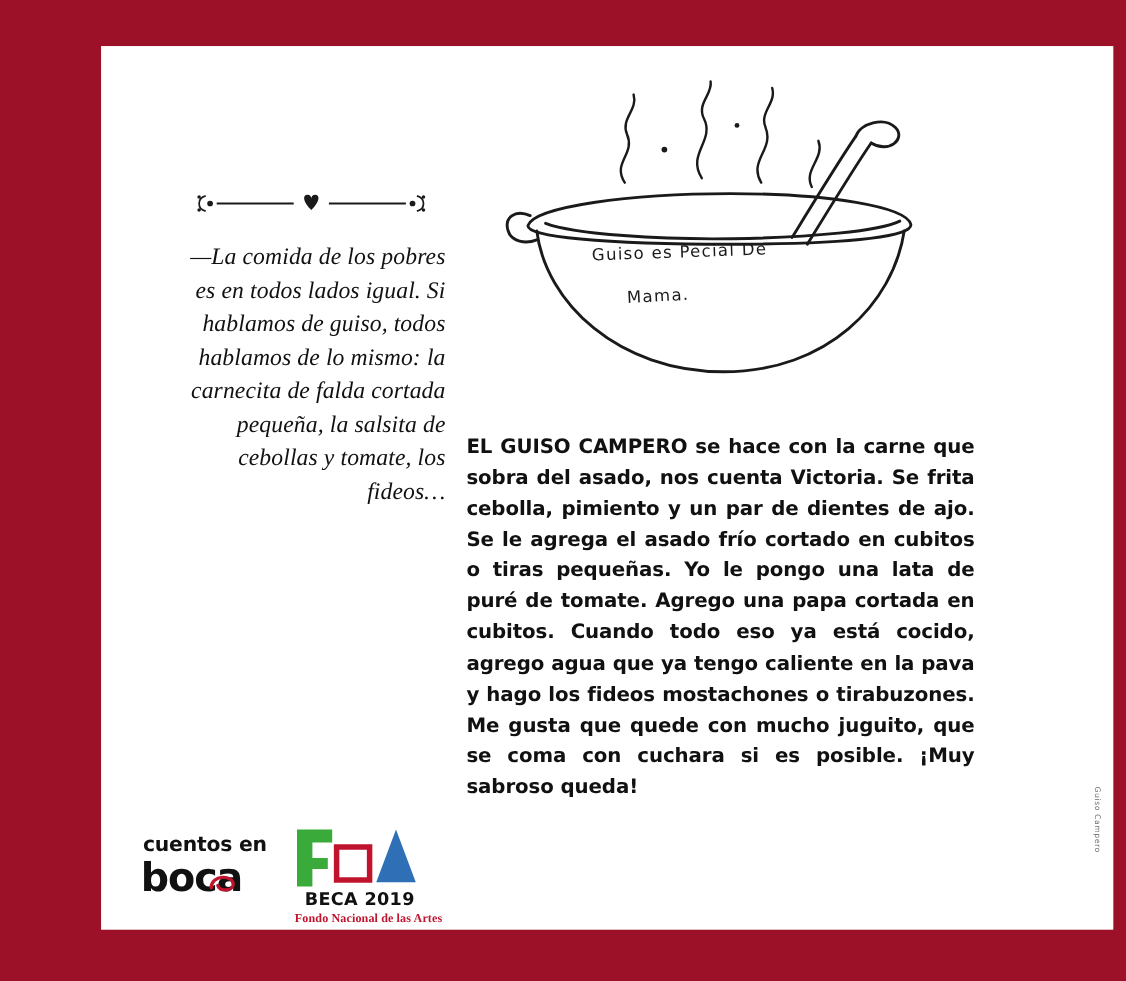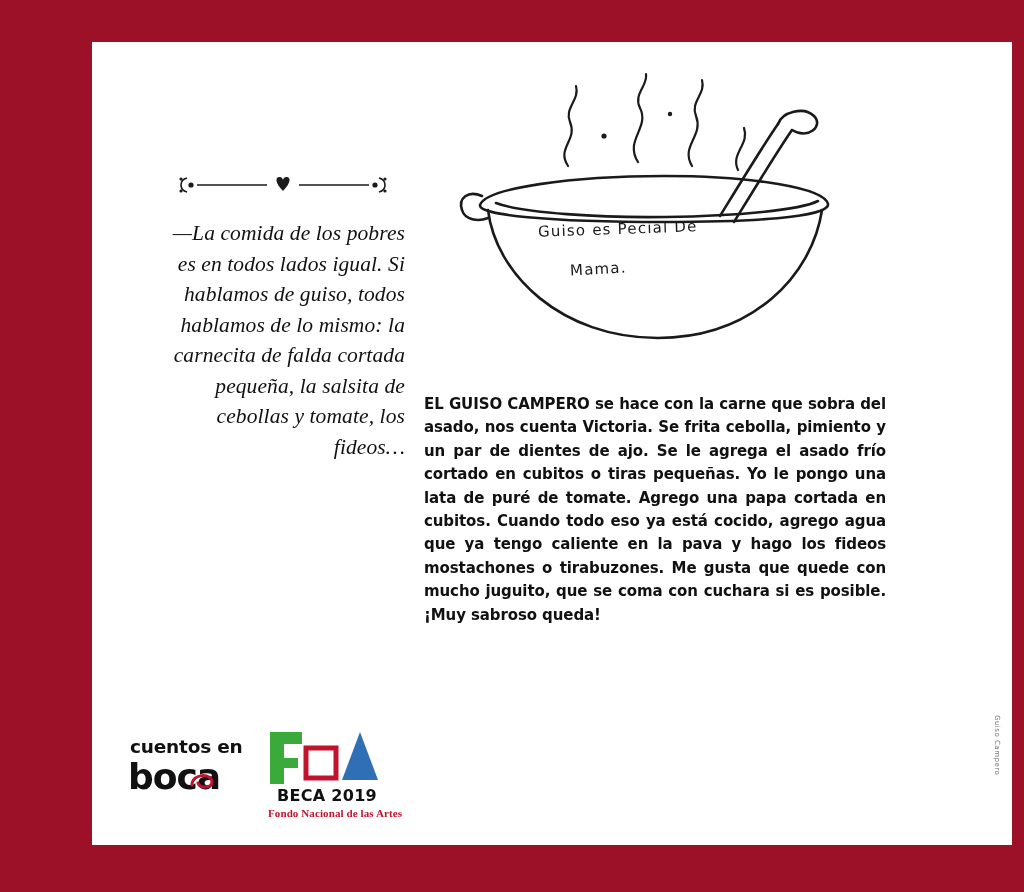--- a/index.html
+++ b/index.html
@@ -77,21 +77,21 @@
   }
   .quote-block p {
     margin: 0 0 26px 0;
   }
   .quote-block p:last-child { margin-bottom: 0; }
 
   
   .logos {
     position: absolute;
     left: 128px;
-    top: 728px;
+    top: 750px;
     width: 260px;
     height: 95px;
   }
   .logo-cuentos {
     position: absolute;
     left: 0; top: 10px;
     font-family: "DejaVu Sans", sans-serif;
     color: #111111;
   }
   .logo-cuentos .l1 {
@@ -166,21 +166,21 @@
     transform: rotate(-3deg);
   }
 
   .recipe {
     position: absolute;
     left: 424px;
     top: 393px;
     width: 462px;
     font-family: "DejaVu Sans", sans-serif;
     font-weight: bold;
-    font-size: 15px;
+    font-size: 18px;
     line-height: 1.56;
     color: #111111;
     text-align: justify;
     letter-spacing: -0.1px;
   }
   .recipe .lead { font-weight: bold; }
 
   .side-note {
     position: absolute;
     right: 22px;

